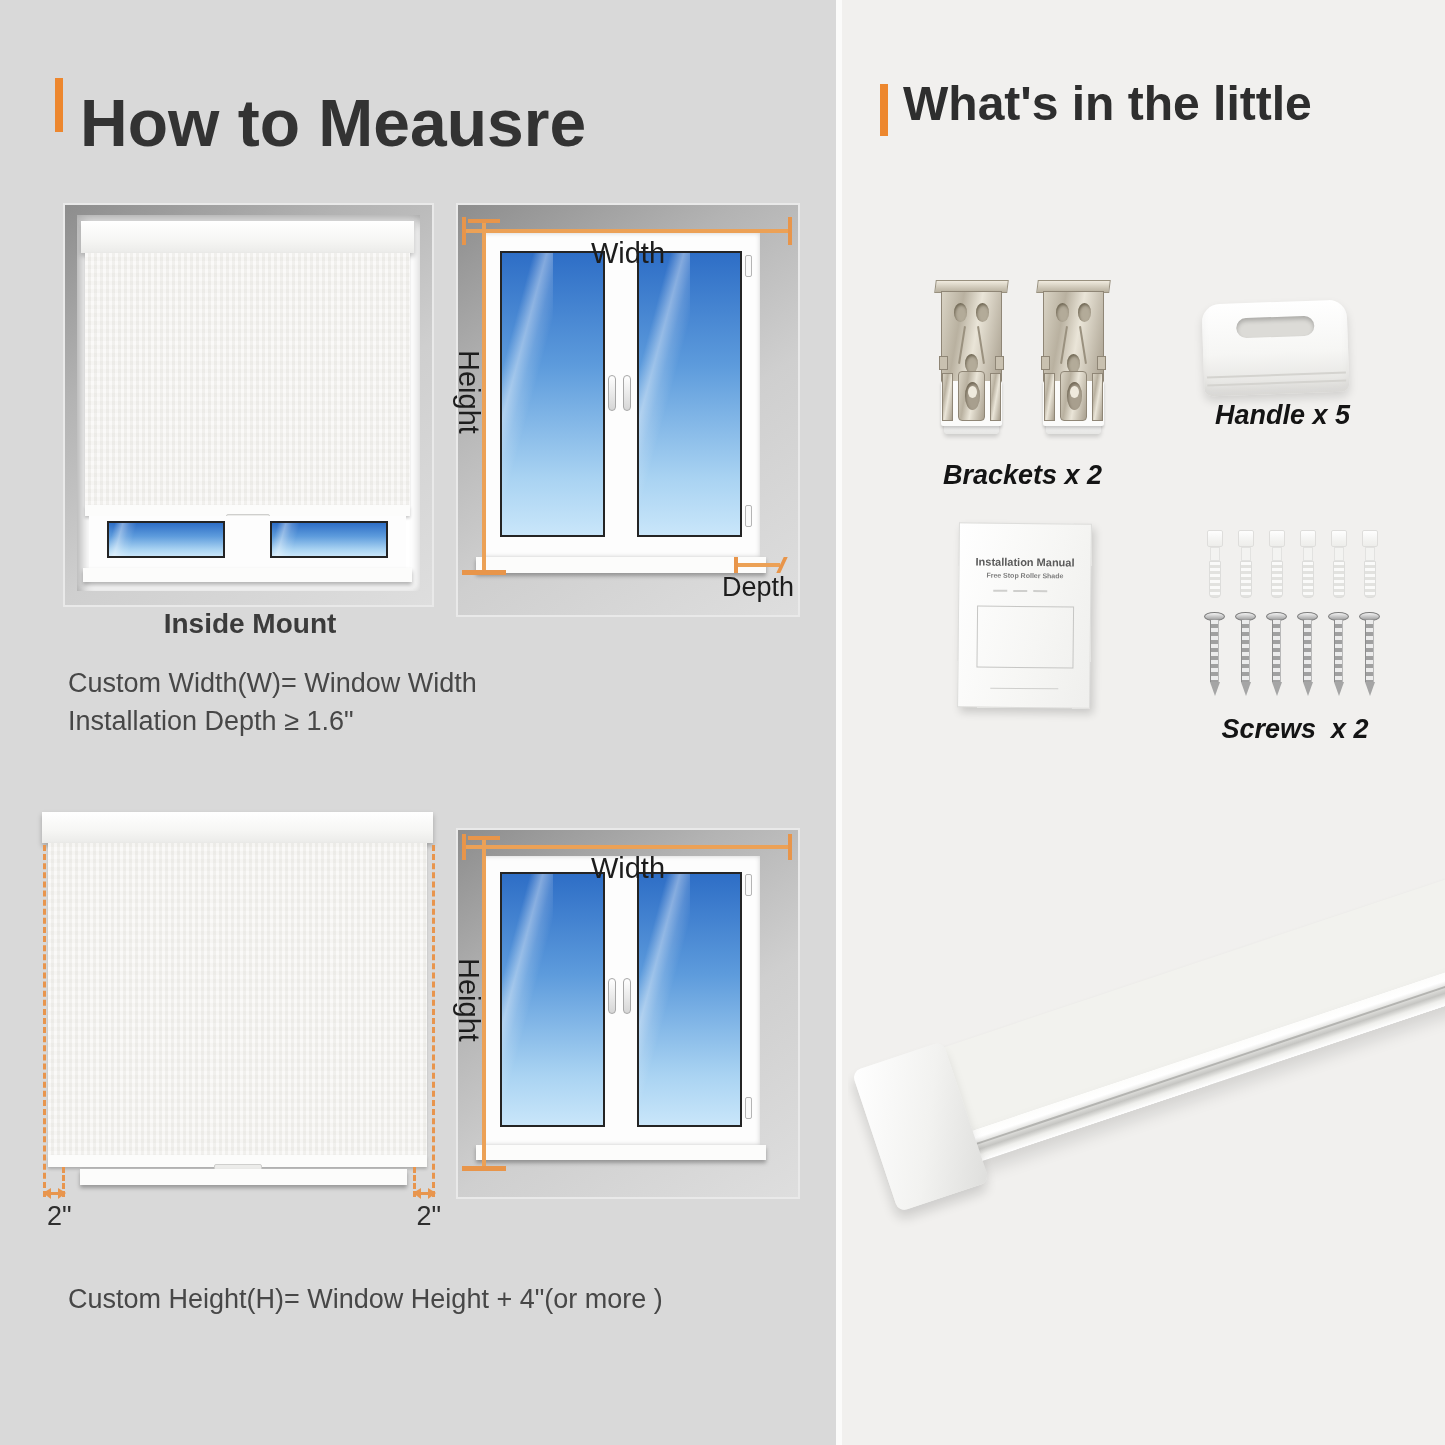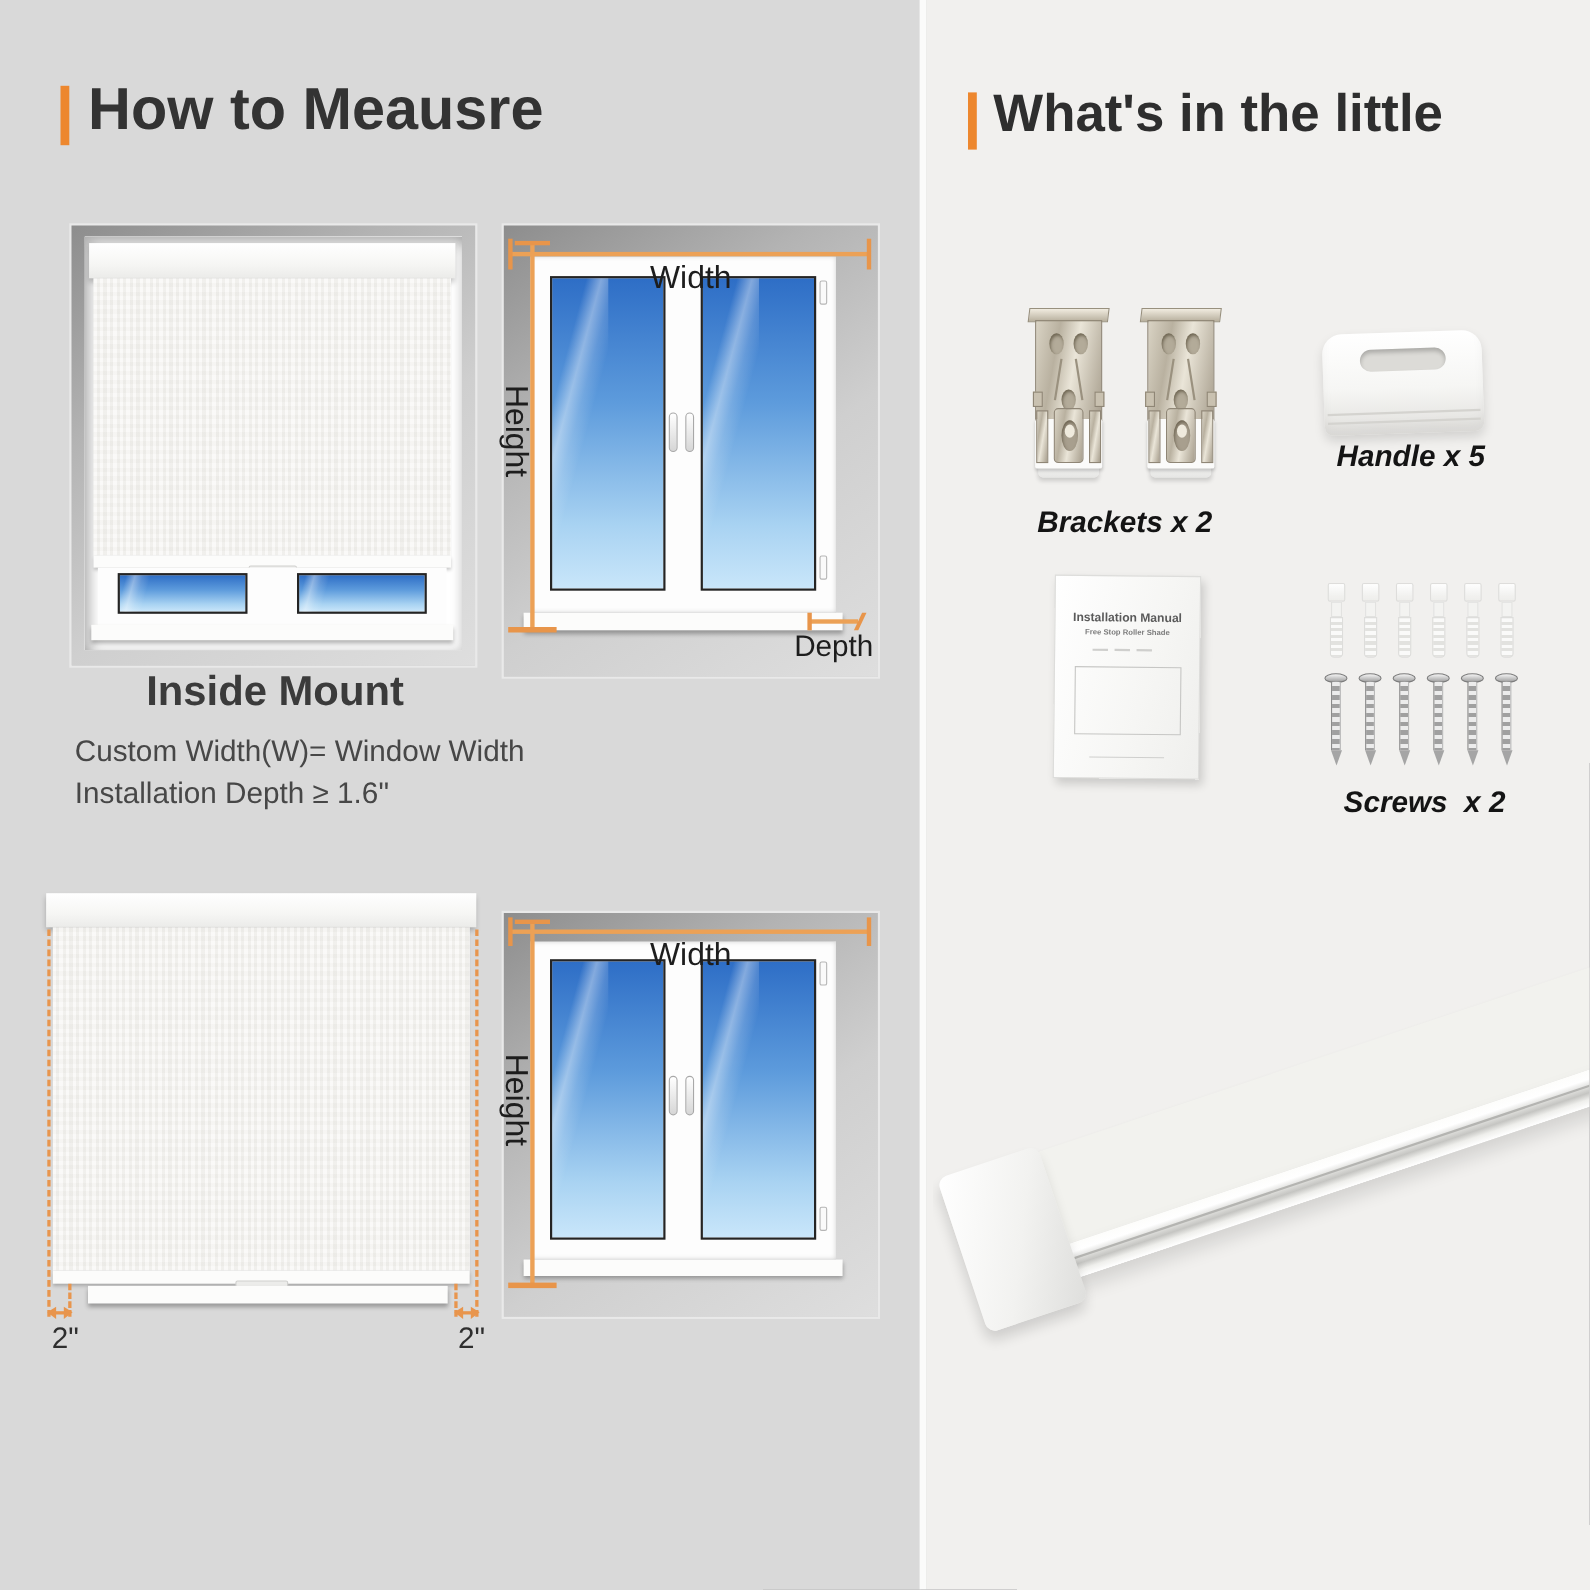--- a/index.html
+++ b/index.html
@@ -118,21 +118,21 @@
             box-shadow:-3px 8px 12px rgba(0,0,0,.14); }
 </style>
 </head>
 <body>
 
 <div class="canvas">
 
   <div class="abs left-panel">
 
     <div class="abs accent-bar" style="left:55px;top:78px;height:54px;"></div>
-    <div class="abs sec-title" style="left:80px;top:68px;font-size:54px;">How to Meausre</div>
+    <div class="abs sec-title" style="left:80px;top:85px;font-size:66px;">How to Meausre</div>
 
     <div class="abs wall" style="left:65px;top:205px;width:367px;height:400px;">
       <div class="abs" style="left:12px;top:10px;right:12px;bottom:14px;background:#ffffff;box-shadow:inset 5px 6px 12px rgba(0,0,0,.30), inset -4px -2px 8px rgba(0,0,0,.08);"></div>
       <div class="abs cassette" style="left:16px;top:16px;right:18px;height:32px;"></div>
       <div class="abs fabric" style="left:20px;top:48px;right:22px;height:252px;"></div>
       <div class="abs botbar" style="left:20px;top:300px;right:22px;height:11px;"></div>
       <div class="abs pull-tab" style="left:161px;top:309px;width:44px;height:9px;"></div>
       <div class="abs" style="left:24px;top:311px;right:26px;height:52px;background:#fdfdfd;">
         <div class="abs glass" style="left:18px;top:5px;width:118px;bottom:10px;"></div>
         <div class="abs glass" style="right:18px;top:5px;width:118px;bottom:10px;"></div>
@@ -160,21 +160,21 @@
       <div class="abs o-cap" style="left:10px;top:14px;width:32px;height:4px;"></div>
       <div class="abs o-cap" style="left:4px;bottom:40px;width:44px;height:5px;"></div>
       <div class="abs m-label-v" style="left:-6px;top:145px;">Height</div>
 
       <div class="abs o-line" style="right:18px;bottom:48px;width:44px;height:4px;"></div>
       <div class="abs o-cap" style="right:60px;bottom:42px;width:4px;height:16px;"></div>
       <div class="abs o-cap" style="right:14px;bottom:42px;width:4px;height:16px;transform:skewX(-25deg);"></div>
       <div class="abs m-label" style="right:4px;bottom:12px;font-size:27px;">Depth</div>
     </div>
 
-    <div class="abs mount-heading" style="left:58px;top:608px;width:384px;font-size:38px;">Inside Mount</div>
+    <div class="abs mount-heading" style="left:58px;top:608px;width:384px;font-size:28px;">Inside Mount</div>
     <div class="abs" style="left:68px;top:664px;width:760px;">
       <div class="spec-line">Custom Width(W)= Window Width</div>
       <div class="spec-line">Installation Depth ≥ 1.6"</div>
     </div>
 
     <div class="abs" style="left:35px;top:795px;width:412px;height:445px;">
       <div class="abs cassette" style="left:7px;top:17px;right:14px;height:31px;"></div>
       <div class="abs fabric" style="left:13px;top:48px;right:20px;height:312px;"></div>
       <div class="abs botbar" style="left:13px;top:360px;right:20px;height:12px;"></div>
       <div class="abs pull-tab" style="left:179px;top:369px;width:48px;height:9px;"></div>
@@ -203,20 +203,21 @@
       <div class="abs o-cap" style="left:4px;top:4px;width:4px;height:26px;"></div>
       <div class="abs o-cap" style="right:6px;top:4px;width:4px;height:26px;"></div>
       <div class="abs m-label" style="left:0;right:0;top:22px;text-align:center;">Width</div>
       <div class="abs o-line" style="left:24px;top:8px;bottom:28px;width:4px;"></div>
       <div class="abs o-cap" style="left:10px;top:6px;width:32px;height:4px;"></div>
       <div class="abs o-cap" style="left:4px;bottom:26px;width:44px;height:5px;"></div>
       <div class="abs m-label-v" style="left:-6px;top:128px;">Height</div>
     </div>
 
     <div class="abs" style="left:68px;top:1280px;width:760px;">
+      <div class="spec-line">Custom Height(H)= Window Height + 4"(or more )</div>
     </div>
   </div>
 
   <div class="abs divider"></div>
 
   <div class="abs right-panel"></div>
 
   <div class="abs accent-bar" style="left:880px;top:84px;height:52px;"></div>
   <div class="abs sec-title" style="left:903px;top:76px;font-size:48px;color:#2e2e2e;">What's in the little</div>
 

